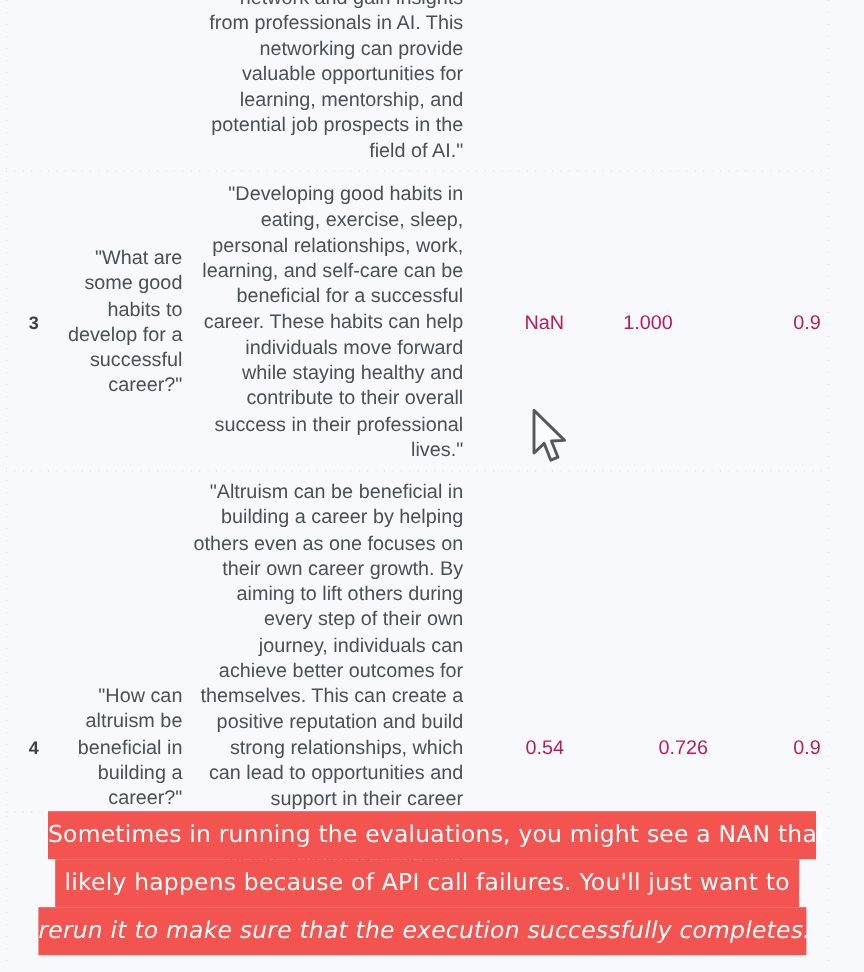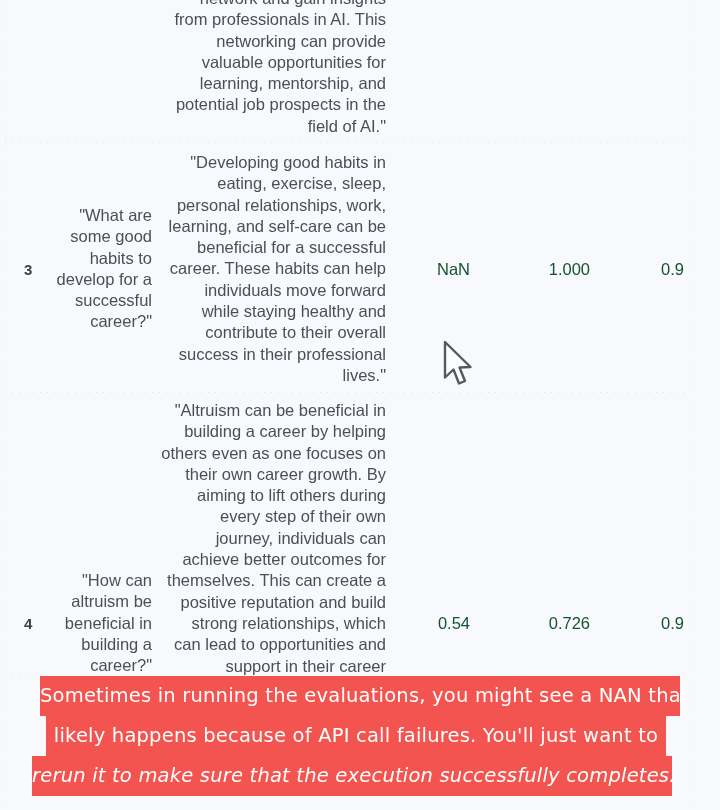--- a/index.html
+++ b/index.html
@@ -62,21 +62,21 @@
     color: #3c4148;
     text-align: left;
     font-size: 15px;
   }
   .q, .a {
     text-align: right;
   }
   .num {
     text-align: right;
     font-size: 16.5px;
-    color: #14532d;
+    color: #be185d;
   }
 
   
   .chunk {
     position: absolute;
     text-align: right;
     color: #4a5057;
     font-size: 16.5px;
     line-height: 21.3px;
     white-space: pre-line;
@@ -152,21 +152,21 @@
 beneficial for a successful
 career. These habits can help
 individuals move forward
 while staying healthy and
 contribute to their overall
 success in their professional
 lives."</div>
 
     <div class="cell num" style="left:370px; top:259px; width:100px;">NaN</div>
 
-    <div class="cell num" style="left:490px; top:259px; width:100px;">1.000</div>
+    <div class="cell num" style="left:490px; top:259px; width:100px;text-align:center;">1.000</div>
 
     <div class="cell num" style="left:586px; top:259px; width:98px;">0.9</div>
   </div>
 
   <div class="rowsep" style="top:392px;"></div>
 
   <div>
     <div class="cell idx" style="left:24px; top:613px; width:20px;">4</div>
 
     <div class="cell q" style="left:32px; top:570px; width:120px;">"How can

